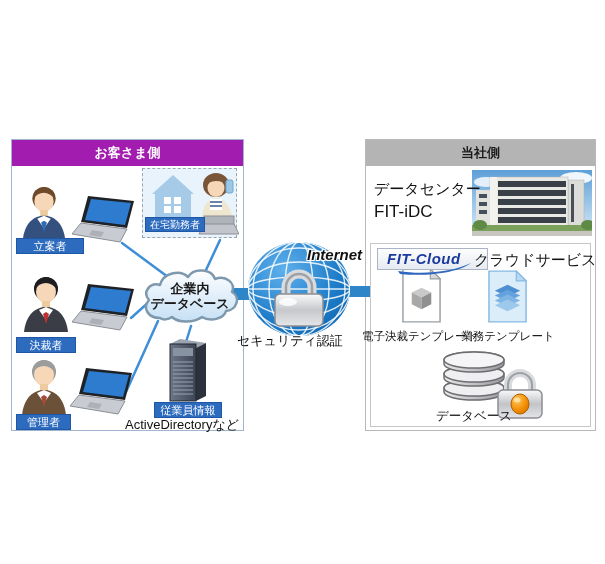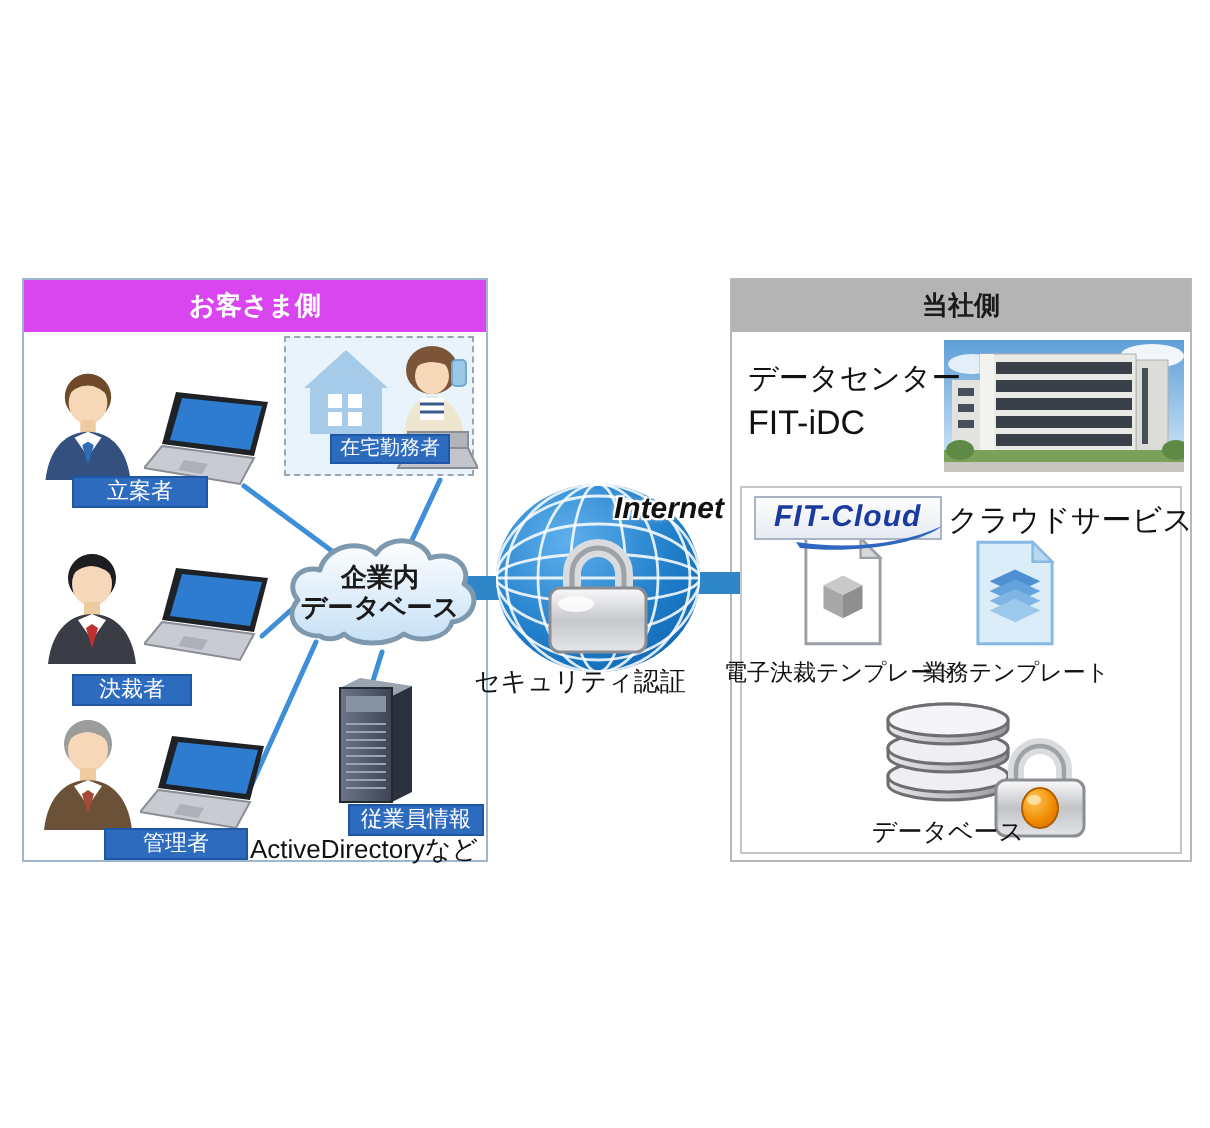--- a/index.html
+++ b/index.html
@@ -5,51 +5,51 @@
   html,body{margin:0;padding:0;background:#fff;}
   body{font-family:"Liberation Sans","DejaVu Sans",sans-serif;}
   #stage{position:relative;width:605px;height:564px;background:#fff;overflow:hidden;}
   #stage *{box-sizing:border-box;}
 
   
   .panel{position:absolute;background:#fff;z-index:0;}
   .panel-customer{left:11px;top:139px;width:233px;height:292px;border:1px solid #9FB6CE;}
   .panel-company{left:365px;top:139px;width:231px;height:292px;border:1px solid #B8B8B8;}
   .panel-hdr{height:26px;line-height:26px;text-align:center;font-size:13px;font-weight:bold;}
-  .hdr-blue{background:#d946ef;color:#FFFFFF;}
+  .hdr-blue{background:#a21caf;color:#FFFFFF;}
   .hdr-gray{background:#B4B4B4;color:#1A1A1A;}
 
   
   .lines-layer{position:absolute;left:0;top:0;width:605px;height:564px;z-index:1;pointer-events:none;}
   .icon{position:absolute;z-index:2;}
   .lbl{position:absolute;z-index:3;}
 
   
-  .blue-tag{background:#2D6BBF;color:#fff;text-align:center;font-size:11px;line-height:15px;height:16px;border:1px solid #1F56A6;margin-left:20px;}
+  .blue-tag{background:#2D6BBF;color:#fff;text-align:center;font-size:11px;line-height:15px;height:16px;border:1px solid #1F56A6;}
   .blue-tag.small{font-size:10px;line-height:13px;height:15px;}
 
   
   .dashed-box{position:absolute;left:142px;top:168px;width:95px;height:70px;background:#E9F3FB;border:1px dashed #98A6B4;z-index:1;}
 
   
   .cloud-text{position:absolute;left:148px;top:281px;width:84px;text-align:center;font-size:13px;line-height:15px;font-weight:600;color:#1A1A1A;z-index:3;}
 
   .note-text{position:absolute;left:118px;top:416px;width:128px;text-align:center;font-size:13px;color:#111;white-space:nowrap;z-index:3;}
 
   
   .arrow-bar{position:absolute;left:224px;top:288px;width:34px;height:12px;background:#2E86C8;z-index:1;}
   .internet-label{position:absolute;left:258px;top:246px;width:104px;text-align:right;font-size:15px;font-weight:bold;font-style:italic;color:#111;z-index:4;
     text-shadow:-1px -1px 0 #fff,1px -1px 0 #fff,-1px 1px 0 #fff,1px 1px 0 #fff,0 0 3px #fff;}
   .security-label{position:absolute;left:237px;top:332px;width:124px;text-align:left;font-size:13px;color:#111;z-index:3;white-space:nowrap;}
 
   
   .dc-line1{position:absolute;left:374px;top:180px;font-size:15px;color:#111;z-index:3;white-space:nowrap;}
   .dc-line2{position:absolute;left:374px;top:202px;font-size:17px;color:#111;z-index:3;white-space:nowrap;}
   .inner-box{position:absolute;left:370px;top:243px;width:221px;height:184px;border:1px solid #C6C6C6;background:#fff;z-index:1;}
-  .fitcloud-logo{position:absolute;left:377px;top:248px;height:22px;padding:1px 9px 0 9px;border:1px solid #AAB4C4;border-radius:0;
+  .fitcloud-logo{position:absolute;left:377px;top:248px;height:22px;padding:1px 26px 0 9px;border:1px solid #AAB4C4;border-radius:0;
     background:linear-gradient(#FDFDFD,#E6EBF2);z-index:3;}
   .fitcloud-logo span{font-size:15px;font-weight:bold;font-style:italic;color:#1B3A9E;letter-spacing:0.5px;}
   .cloudservice-label{position:absolute;left:474px;top:251px;font-size:15px;color:#111;z-index:3;white-space:nowrap;}
   .tpl-label{position:absolute;top:329px;text-align:center;font-size:11.5px;color:#111;z-index:3;white-space:nowrap;}
   .db-label{position:absolute;left:431px;top:408px;width:86px;text-align:center;font-size:12.5px;color:#111;z-index:4;white-space:nowrap;}
 </style>
 </head>
 <body>
 
 <div id="stage">
@@ -136,21 +136,21 @@
 
   <svg class="icon" style="left:20px;top:357px" width="48" height="58" viewBox="0 0 48 58">
     <ellipse cx="24" cy="15" rx="12" ry="12" fill="#9C9C9C"></ellipse>
     <ellipse cx="24" cy="18" rx="10" ry="11" fill="#F6D7B8"></ellipse>
     <path d="M12,16 Q13,4 24,3 Q35,4 36,16 Q30,9 24,9 Q17,9 12,16 Z" fill="#9C9C9C"></path>
     <rect x="20" y="27" width="8" height="7" fill="#EECB9F"></rect>
     <path d="M2,58 C4,40 14,33 24,33 C34,33 44,40 46,58 Z" fill="#6A5138"></path>
     <polygon points="24,33 17,36 24,46 31,36" fill="#FFFFFF"></polygon>
     <polygon points="24,38 21,40 24,50 27,40" fill="#A44A36"></polygon>
   </svg>
-  <div class="lbl blue-tag" style="left:32px;top:414px;width:72px">管理者</div>
+  <div class="lbl blue-tag" style="left:16px;top:414px;width:55px">管理者</div>
 
   <svg class="icon" style="left:70px;top:368px" width="66" height="50" viewBox="0 0 66 50">
     <polygon points="16,0 62,5 55,32 9,26" fill="#1E2226"></polygon>
     <polygon points="19,3 59,7 53,29 13,24" fill="#2E7CD0"></polygon>
     <polygon points="9,27 55,33 48,46 0,38" fill="#C8CCD2" stroke="#8A8E94" stroke-width="1"></polygon>
     <polygon points="20,34 32,36 29,41 17,39" fill="#ADB1B7"></polygon>
   </svg>
 
   <svg class="icon" style="left:138px;top:264px" width="102" height="64" viewBox="0 0 102 64">
     <defs>

